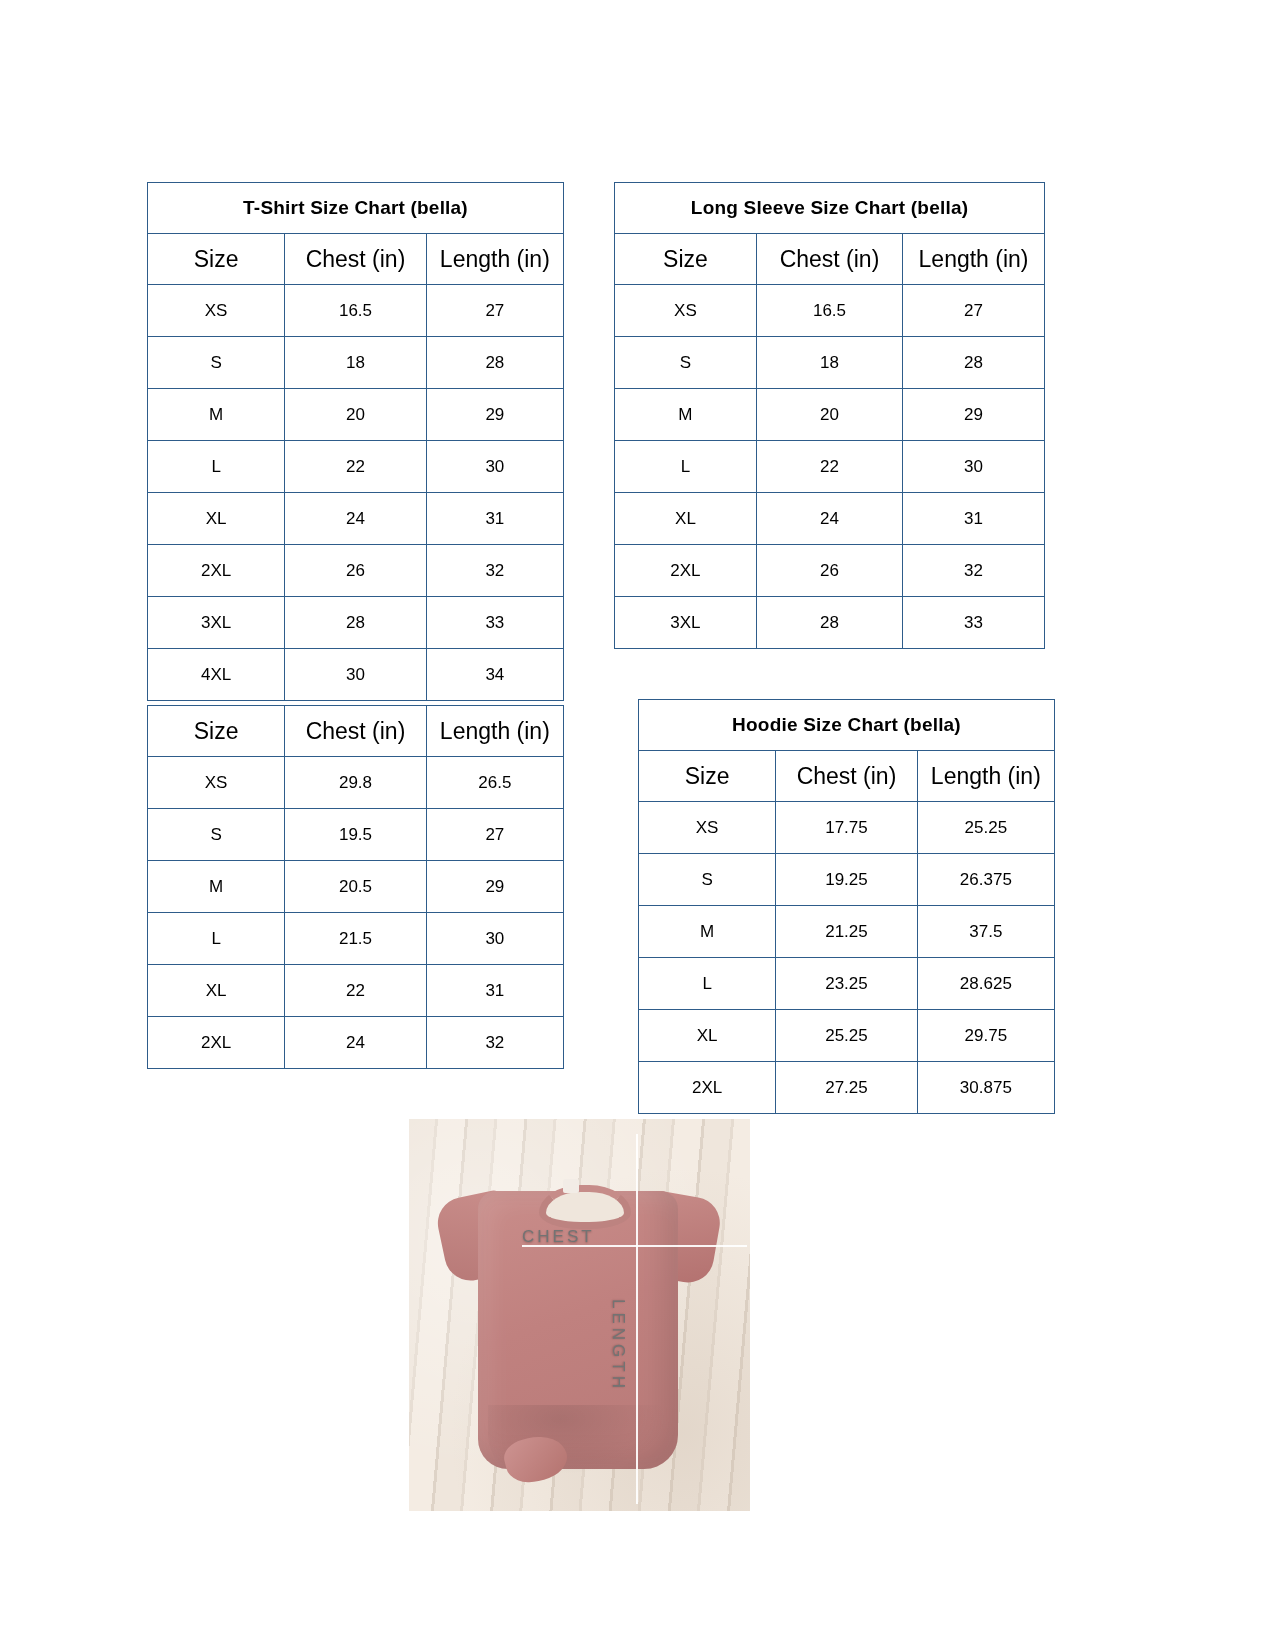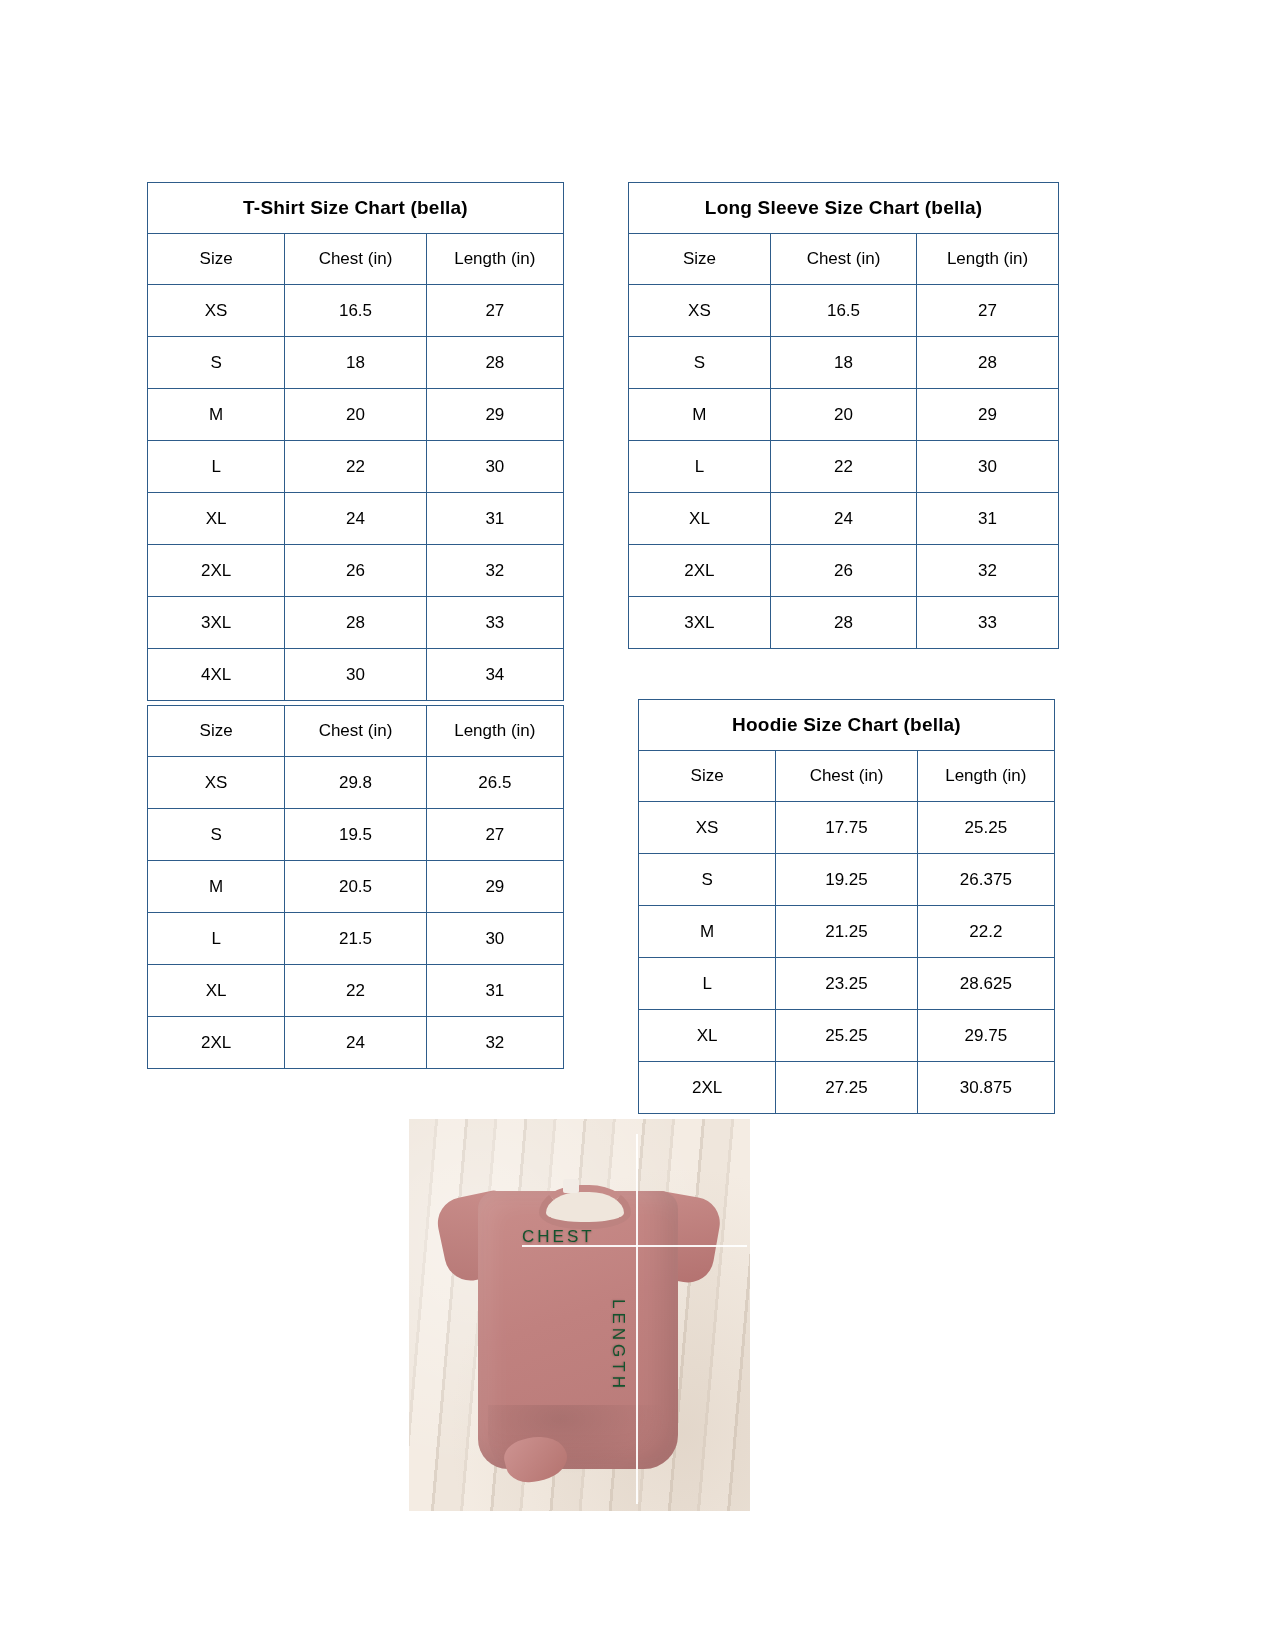--- a/index.html
+++ b/index.html
@@ -24,21 +24,21 @@
     position: absolute;
     left: 123px;
     top: 182px;
     width: 910px;
   }
   .chart-block {
     position: absolute;
     padding-left: 24px;
   }
   .chart-block.tshirt   { left: 0px;   top: 0px;   width: 417px; }
-  .chart-block.longslv  { left: 481px; top: 0px;   width: 431px; }
+  .chart-block.longslv  { left: 467px; top: 0px;   width: 431px; }
   .chart-block.sweat    { left: 0px;   top: 523px; width: 417px; }
   .chart-block.hoodie   { left: 491px; top: 517px; width: 417px; }
 
   table.size-chart {
     border-collapse: collapse;
     width: 100%;
     table-layout: fixed;
   }
   table.size-chart td, table.size-chart th {
     border: 1.5px solid #2e5c8a;
@@ -47,21 +47,21 @@
     font-weight: normal;
     color: #000;
   }
   table.size-chart .chart-title {
     font-size: 19px;
     font-weight: bold;
     height: 48px;
     letter-spacing: 0.2px;
   }
   table.size-chart .col-head {
-    font-size: 17px;
+    font-size: 23px;
     height: 48px;
   }
   table.size-chart .cell {
     font-size: 17px;
     height: 49px;
   }
   col.c-size   { width: 33%; }
   col.c-chest  { width: 34%; }
   col.c-length { width: 33%; }
 
@@ -171,21 +171,21 @@
     transform: rotate(-14deg);
   }
   .measure-line {
     position: absolute;
     background: rgba(255,255,255,0.92);
   }
   .m-h { left: 113px; top: 126px; width: 225px; height: 2px; }
   .m-v { left: 227px; top: 15px;  width: 2px;  height: 370px; }
   .m-label {
     position: absolute;
-    color: #14532d;
+    color: #737373;
     font-size: 17px;
     letter-spacing: 3px;
     font-family: "Liberation Sans", sans-serif;
     text-shadow: 0 1px 2px rgba(0,0,0,0.25);
     text-align: center;
   }
   .m-chest { left: 113px; top: 108px; }
   .m-length {
     left: 199px;
     top: 180px;
@@ -384,21 +384,21 @@
             <td class="cell">25.25</td>
           </tr>
           <tr>
             <td class="cell">S</td>
             <td class="cell">19.25</td>
             <td class="cell">26.375</td>
           </tr>
           <tr>
             <td class="cell">M</td>
             <td class="cell">21.25</td>
-            <td class="cell">22.2</td>
+            <td class="cell">37.5</td>
           </tr>
           <tr>
             <td class="cell">L</td>
             <td class="cell">23.25</td>
             <td class="cell">28.625</td>
           </tr>
           <tr>
             <td class="cell">XL</td>
             <td class="cell">25.25</td>
             <td class="cell">29.75</td>

